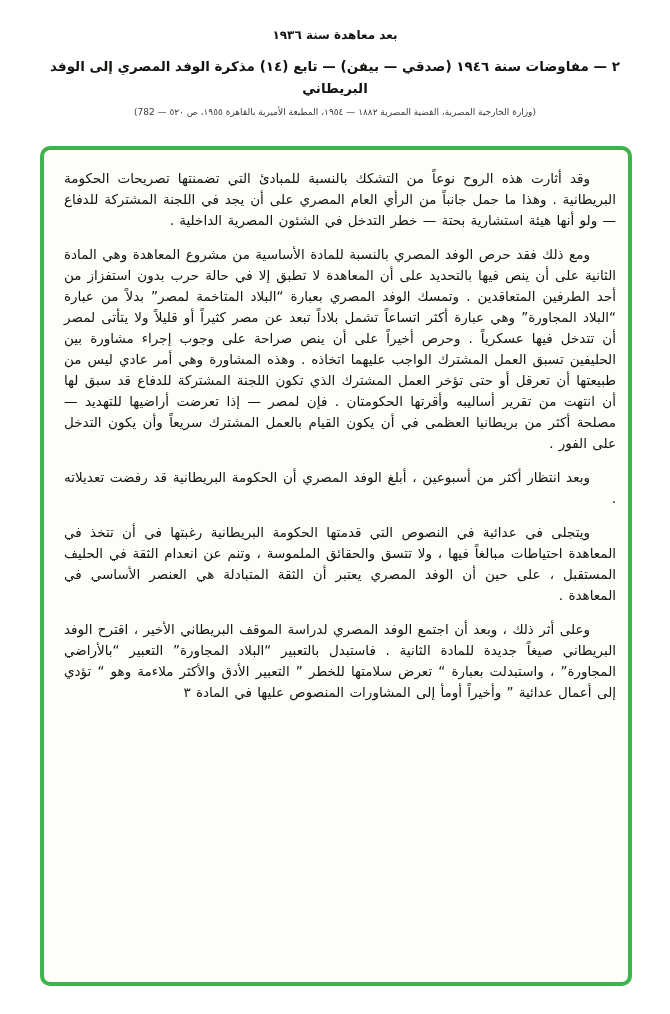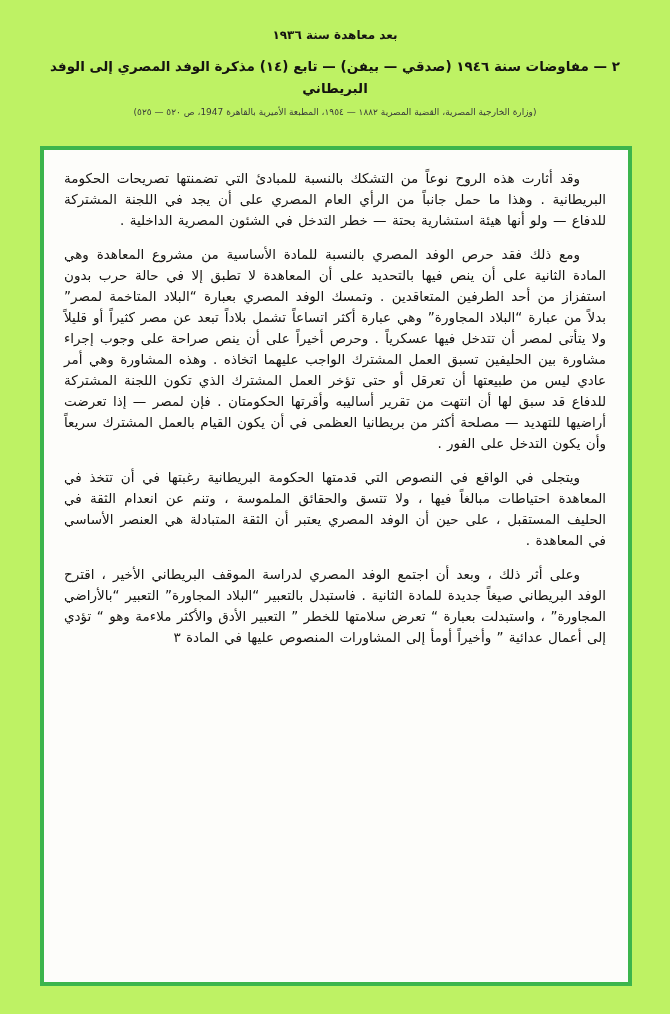--- a/index.html
+++ b/index.html
@@ -5,21 +5,21 @@
   html, body {
     margin: 0;
     padding: 0;
     background: #e9e9e9;
   }
   .page {
     position: relative;
     width: 670px;
     height: 1014px;
     margin: 0 auto;
-    background: #bef264;
+    background: #ffffff;
     color: #151310;
     font-family: "DejaVu Sans", sans-serif;
     direction: rtl;
     overflow: hidden;
   }
   .header {
     text-align: center;
     padding-top: 28px;
   }
   .header .line1 {
@@ -39,24 +39,24 @@
     color: #3a3a3a;
     margin-bottom: 10px;
   }
   .green-box {
     position: absolute;
     left: 40px;
     right: 38px;
     top: 146px;
     bottom: 28px;
     border: 4px solid #3cb54c;
-    border-radius: 0;
+    border-radius: 10px;
     background: #fdfdfa;
     box-sizing: border-box;
-    padding: 18px 22px 14px 20px;
+    padding: 18px 12px 14px 20px;
     overflow: hidden;
   }
   .body-text p {
     margin: 0 0 13px 0;
     font-size: 13.5px;
     line-height: 21px;
     text-align: justify;
     text-indent: 26px;
     word-spacing: 1px;
   }
@@ -65,25 +65,26 @@
   }
 </style>
 </head>
 <body>
 
 <div class="page">
 
   <div class="header">
     <div class="line1">بعد معاهدة سنة ١٩٣٦</div>
     <div class="line2">٢ — مفاوضات سنة ١٩٤٦ (صدقي — بيفن) — تابع (١٤) مذكرة الوفد المصري إلى الوفد البريطاني</div>
-    <div class="line3">(وزارة الخارجية المصرية، القضية المصرية ١٨٨٢ — ١٩٥٤، المطبعة الأميرية بالقاهرة 1947، ص ٥٢٠ — ٥٢٥)</div>
+    <div class="line3">(وزارة الخارجية المصرية، القضية المصرية ١٨٨٢ — ١٩٥٤، المطبعة الأميرية بالقاهرة ١٩٥٥، ص ٥٢٠ — 782)</div>
   </div>
 
   <div class="green-box">
     <div class="body-text">
       <p>وقد أثارت هذه الروح نوعاً من التشكك بالنسبة للمبادئ التي تضمنتها تصريحات الحكومة البريطانية . وهذا ما حمل جانباً من الرأي العام المصري على أن يجد في اللجنة المشتركة للدفاع — ولو أنها هيئة استشارية بحتة — خطر التدخل في الشئون المصرية الداخلية .</p>
       <p>ومع ذلك فقد حرص الوفد المصري بالنسبة للمادة الأساسية من مشروع المعاهدة وهي المادة الثانية على أن ينص فيها بالتحديد على أن المعاهدة لا تطبق إلا في حالة حرب بدون استفزاز من أحد الطرفين المتعاقدين . وتمسك الوفد المصري بعبارة “البلاد المتاخمة لمصر” بدلاً من عبارة “البلاد المجاورة” وهي عبارة أكثر اتساعاً تشمل بلاداً تبعد عن مصر كثيراً أو قليلاً ولا يتأتى لمصر أن تتدخل فيها عسكرياً . وحرص أخيراً على أن ينص صراحة على وجوب إجراء مشاورة بين الحليفين تسبق العمل المشترك الواجب عليهما اتخاذه .  وهذه المشاورة وهي أمر عادي ليس من طبيعتها أن تعرقل أو حتى تؤخر العمل المشترك الذي تكون اللجنة المشتركة للدفاع قد سبق لها أن انتهت من تقرير أساليبه وأقرتها الحكومتان .  فإن لمصر — إذا تعرضت أراضيها للتهديد — مصلحة أكثر من بريطانيا العظمى في أن يكون القيام بالعمل المشترك سريعاً وأن يكون التدخل على الفور .</p>
-      <p>ويتجلى في الواقع في النصوص التي قدمتها الحكومة البريطانية رغبتها في أن تتخذ في المعاهدة احتياطات مبالغاً فيها ، ولا تتسق والحقائق الملموسة ، وتنم عن انعدام الثقة في الحليف المستقبل ، على حين أن الوفد المصري يعتبر أن الثقة المتبادلة هي العنصر الأساسي في المعاهدة .</p>
+      <p>وبعد انتظار أكثر من أسبوعين ،  أبلغ الوفد المصري أن الحكومة البريطانية قد رفضت تعديلاته .</p>
+      <p>ويتجلى في عدائية في النصوص التي قدمتها الحكومة البريطانية رغبتها في أن تتخذ في المعاهدة احتياطات مبالغاً فيها ، ولا تتسق والحقائق الملموسة ، وتنم عن انعدام الثقة في الحليف المستقبل ، على حين أن الوفد المصري يعتبر أن الثقة المتبادلة هي العنصر الأساسي في المعاهدة .</p>
       <p>وعلى أثر ذلك ، وبعد أن اجتمع الوفد المصري لدراسة الموقف البريطاني الأخير ، اقترح الوفد البريطاني صيغاً جديدة للمادة الثانية . فاستبدل بالتعبير “البلاد المجاورة” التعبير “بالأراضي المجاورة” ، واستبدلت بعبارة “ تعرض سلامتها للخطر ” التعبير الأدق والأكثر ملاءمة وهو “ تؤدي إلى أعمال عدائية ” وأخيراً أومأ إلى المشاورات المنصوص عليها في المادة ٣</p>
     </div>
   </div>
 
 </div>
 
 </body></html>

